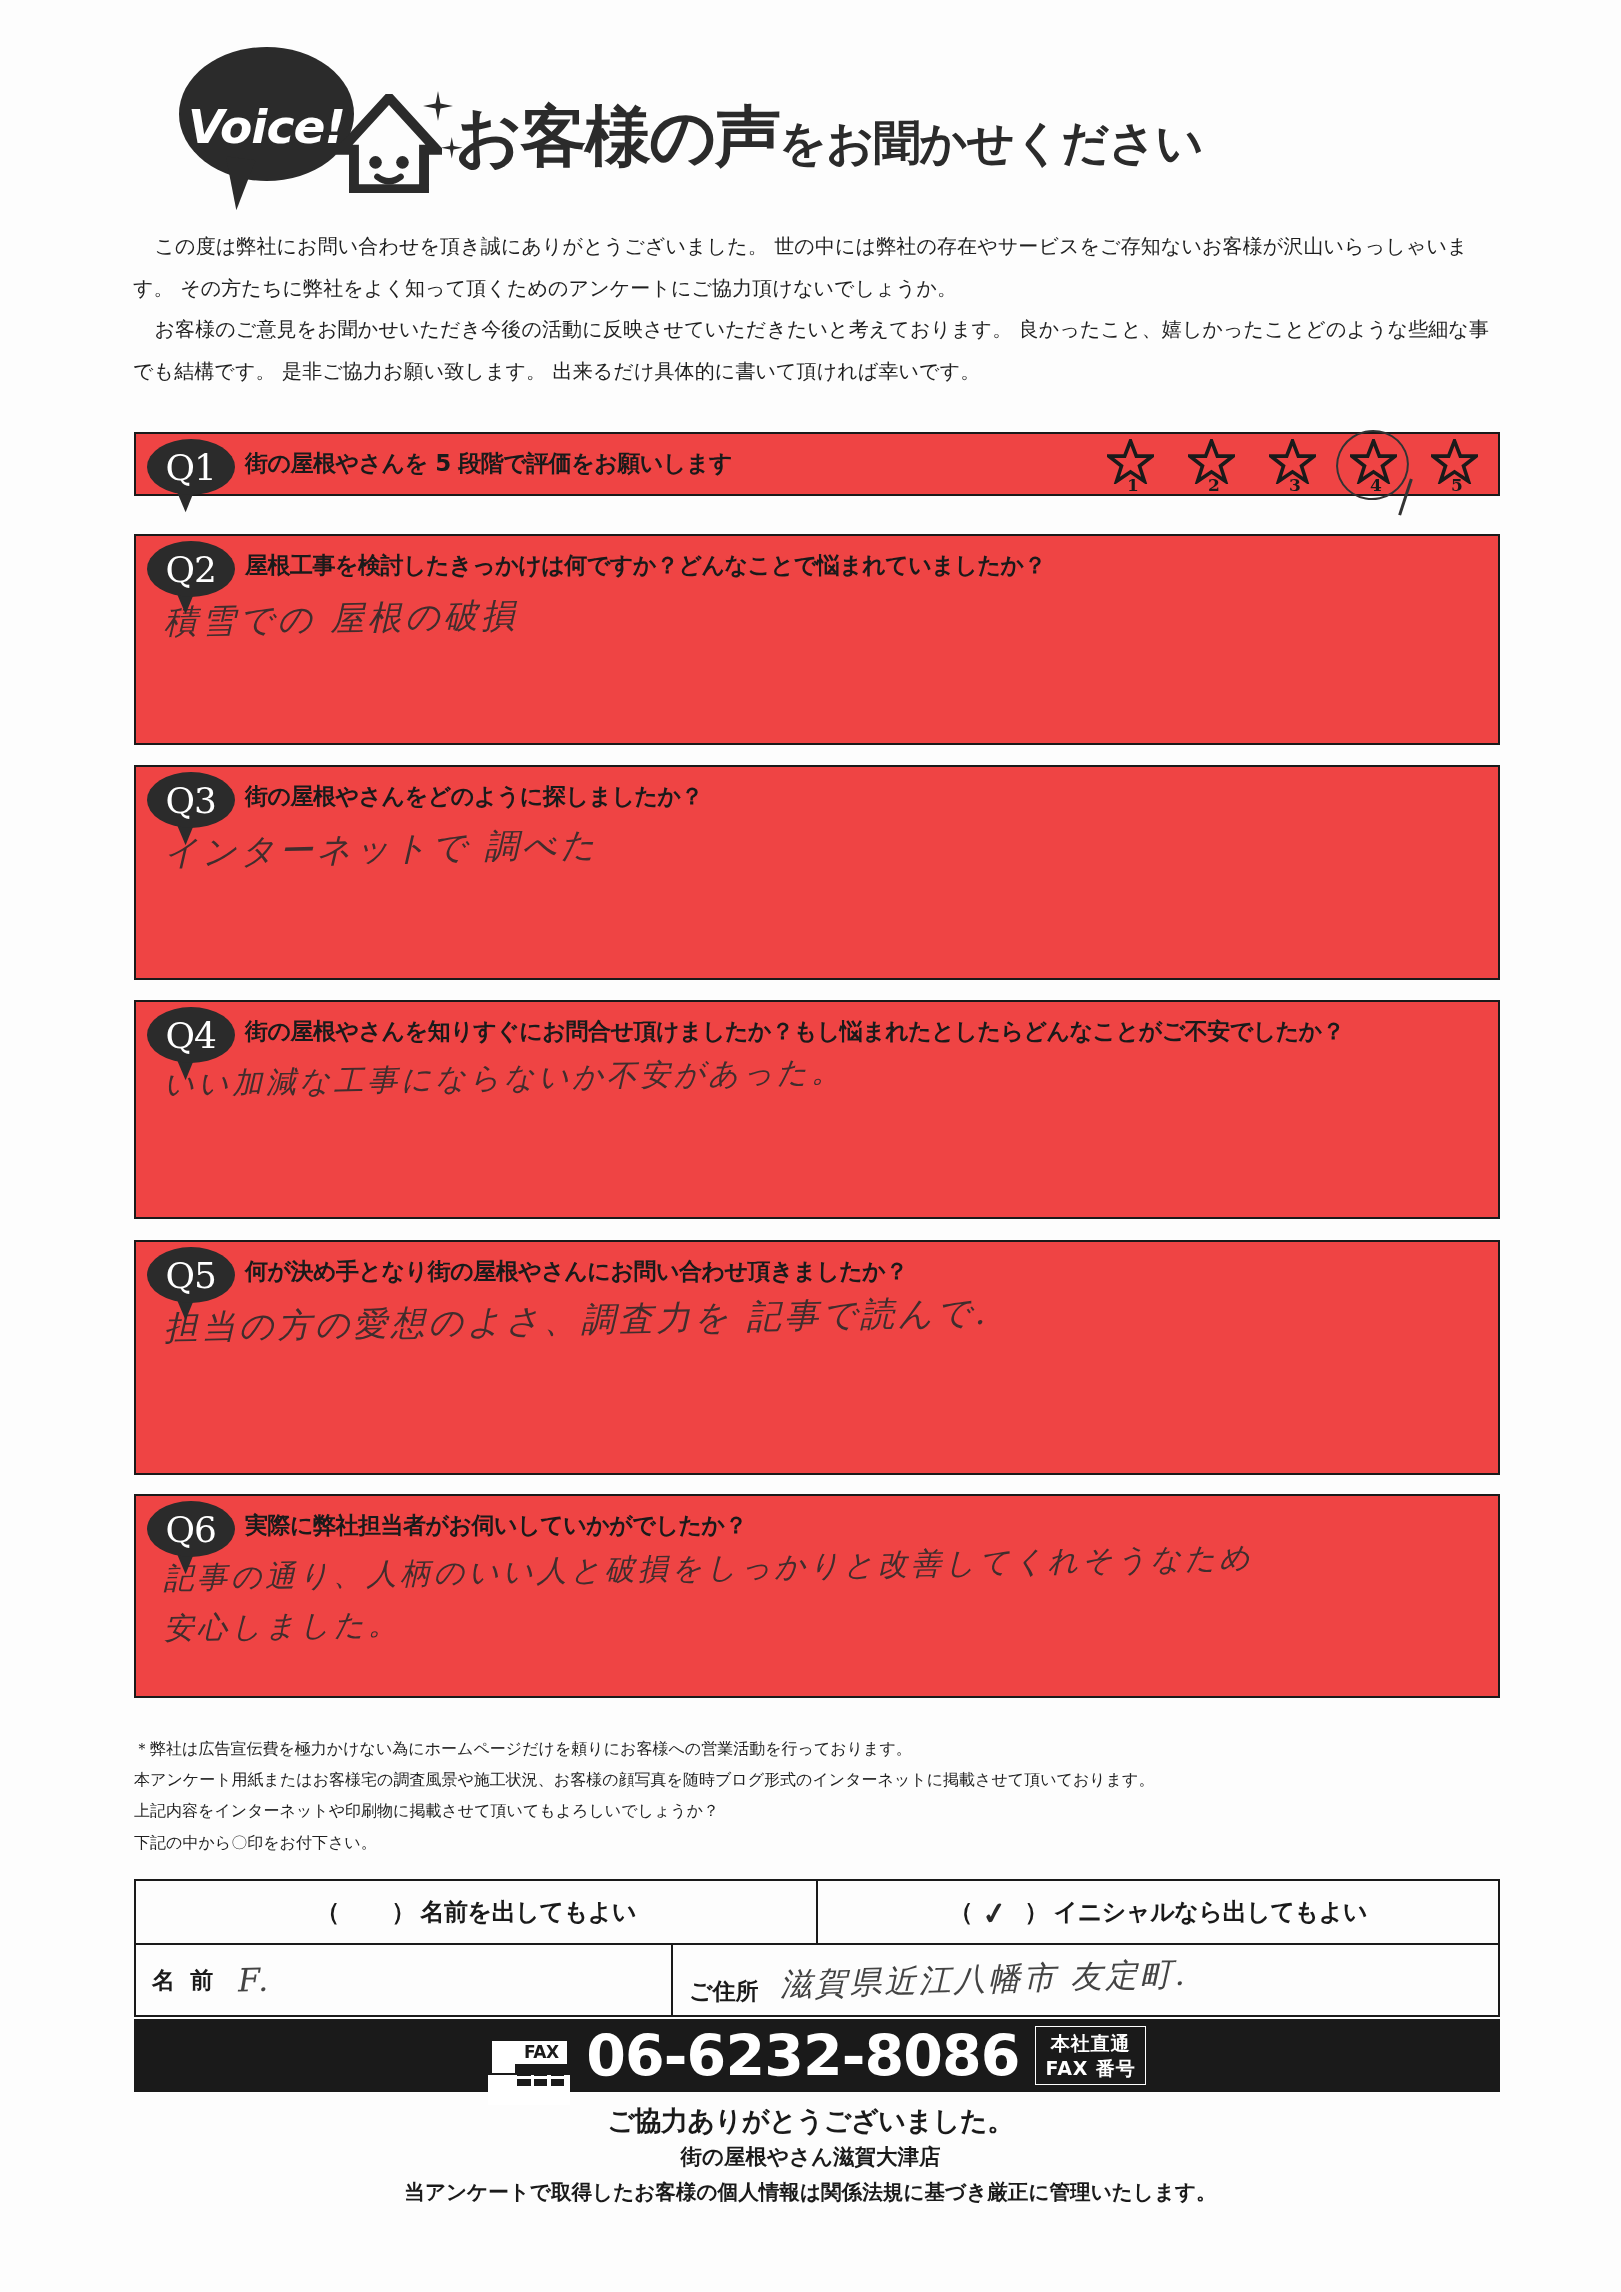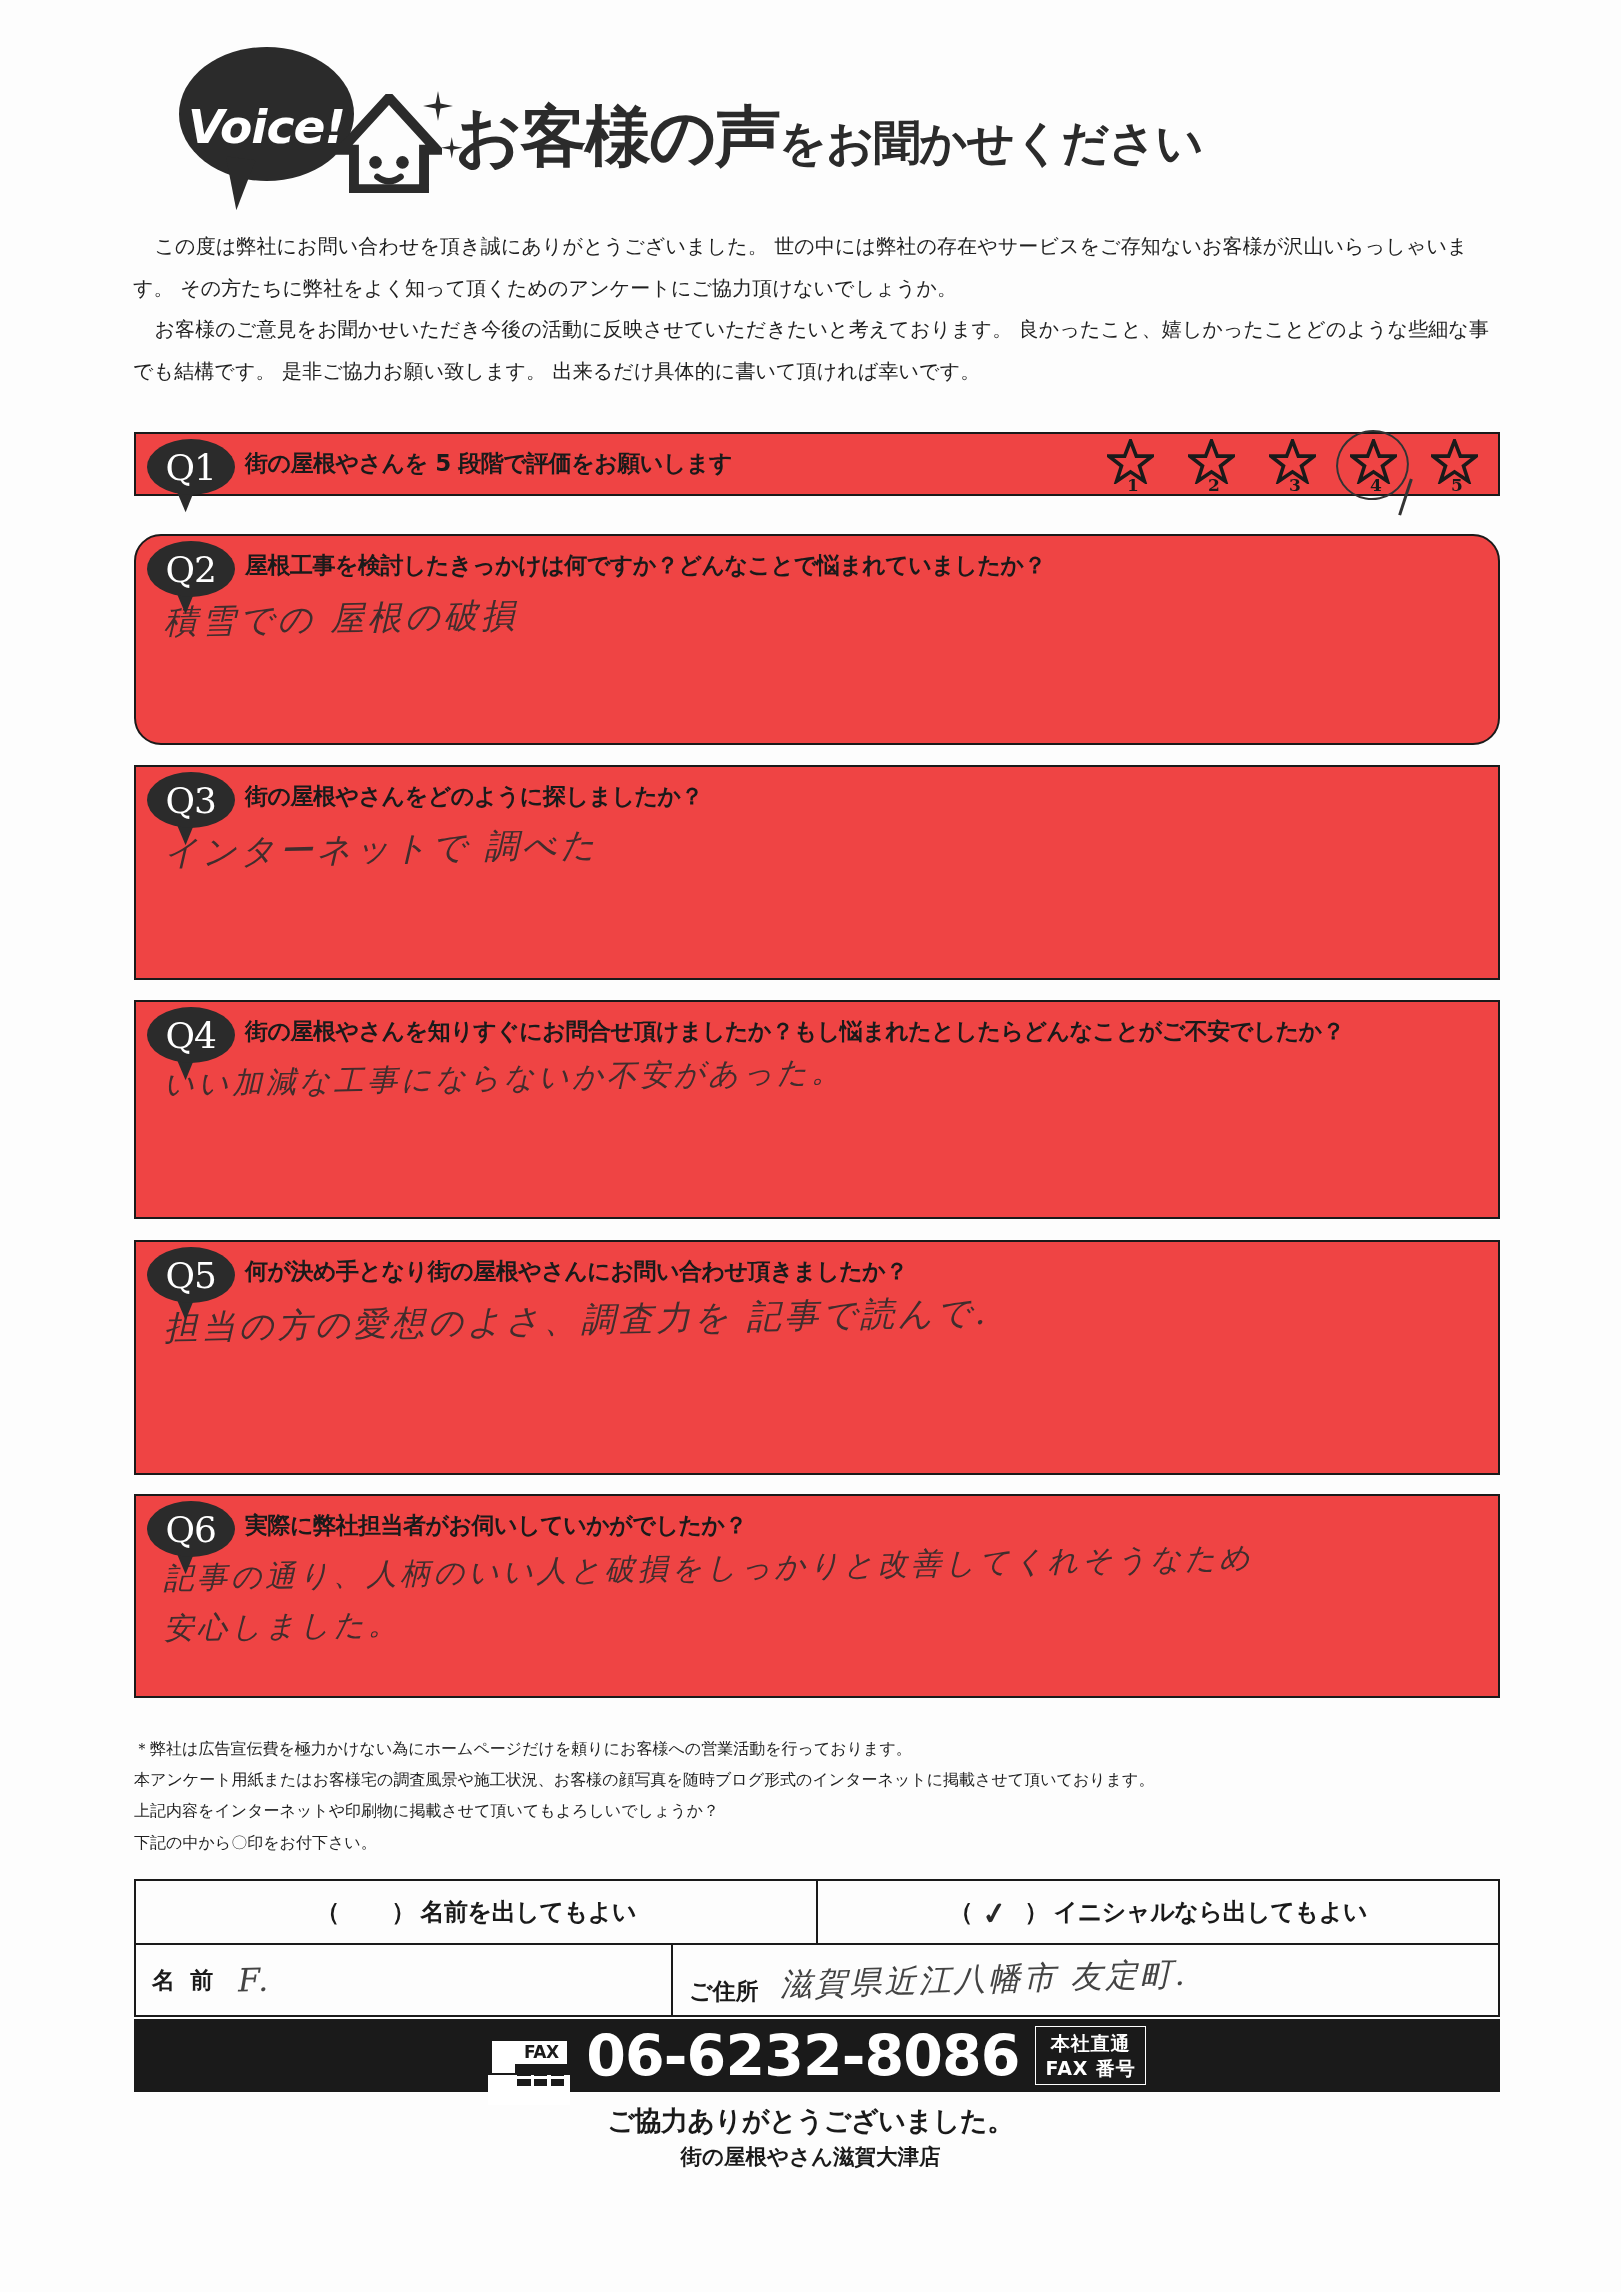--- a/index.html
+++ b/index.html
@@ -424,21 +424,21 @@
         <div class="star-wrap">
           <svg width="47" height="45" viewBox="0 0 52 50">
               <path d="M26 2 L32.5 19 L50 19 L36 30 L41.5 47 L26 36.5 L10.5 47 L16 30 L2 19 L19.5 19 Z" fill="none" stroke="#1a1a1a" stroke-width="4"></path>
             </svg>
           <span class="star-num">5</span>
         </div>
       </div>
     </div>
   </div>
 
-  <div class="qbox" style="top:534px; height:211px;border-radius:27px;">
+  <div class="qbox" style="top:534px; height:211px;">
     <div class="qhead">
       <div class="qbadge-tail"></div>
       <div class="qbadge"></div>
       <div class="qbadge-label">Q2</div>
       <div class="qtext">屋根工事を検討したきっかけは何ですか？どんなことで悩まれていましたか？</div>
     </div>
     <div class="answer">積雪での 屋根の破損</div>
   </div>
 
   <div class="qbox" style="top:765px; height:215px;">
@@ -534,15 +534,16 @@
     </div>
     <div class="fax-number">06-6232-8086</div>
     <div class="fax-note">
       <div>本社直通</div>
       <div>FAX 番号</div>
     </div>
   </div>
 
   <div class="thanks">ご協力ありがとうございました。</div>
   <div class="shopname">街の屋根やさん滋賀大津店</div>
+  <div class="privacy">当アンケートで取得したお客様の個人情報は関係法規に基づき厳正に管理いたします。</div>
 
 </div>
 
 
 </body></html>

